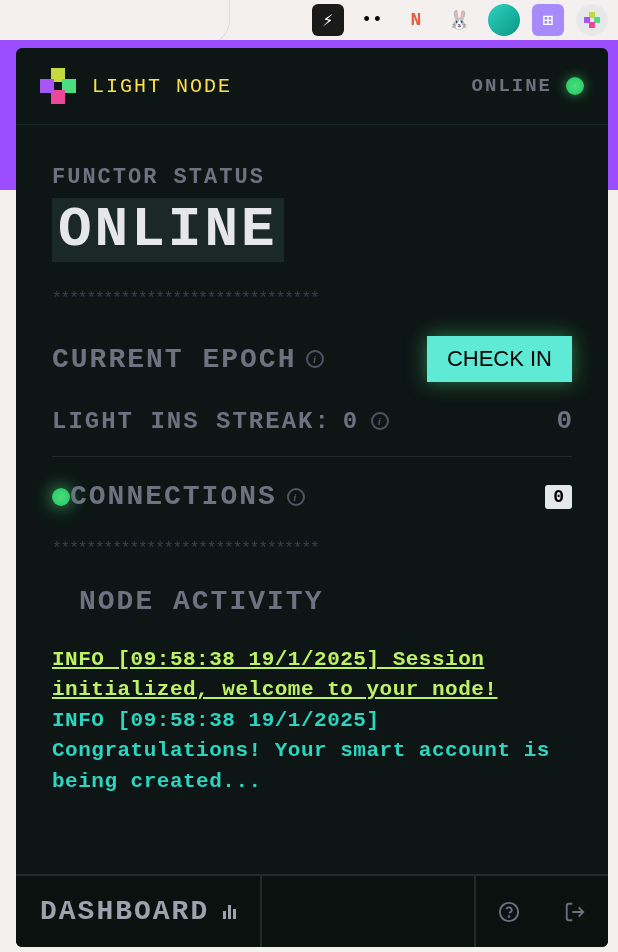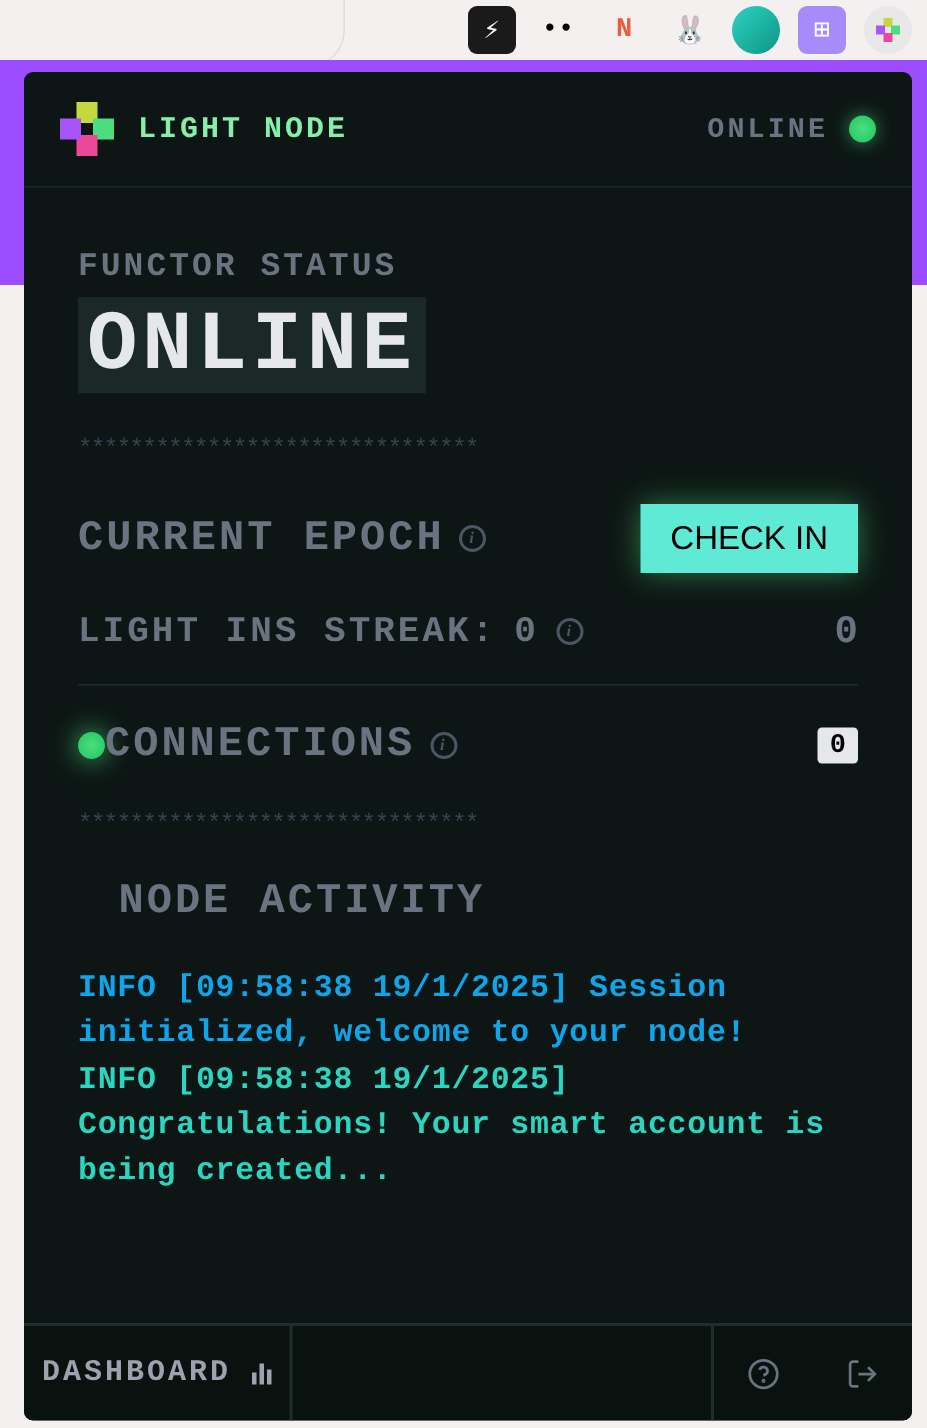--- a/index.html
+++ b/index.html
@@ -71,21 +71,21 @@
       padding: 20px 24px;
       border-bottom: 1px solid #1a2826;
     }
     .header-left { display: flex; align-items: center; gap: 16px; }
     .logo-squares { position: relative; width: 36px; height: 36px; }
     .logo-sq { position: absolute; width: 14px; height: 14px; }
     .logo-sq.yellow { background: #c5d93f; top: 0; left: 11px; }
     .logo-sq.green { background: #4ade80; top: 11px; left: 22px; }
     .logo-sq.pink { background: #ec4899; top: 22px; left: 11px; }
     .logo-sq.purple { background: #a855f7; top: 11px; left: 0; }
-    .header-title { color: #86efac; font-size: 20px; letter-spacing: 2px; font-weight: bold; }
+    .header-title { color: #fde047; font-size: 20px; letter-spacing: 2px; font-weight: normal; }
     .header-right { display: flex; align-items: center; gap: 14px; }
     .status-text { color: #6b7280; font-size: 19px; letter-spacing: 2px; font-weight: bold; }
     .status-dot {
       width: 18px; height: 18px; border-radius: 50%;
       background: radial-gradient(circle, #4ade80 0%, #22c55e 100%);
       box-shadow: 0 0 12px rgba(74, 222, 128, 0.6);
     }
     .panel-body { flex: 1; padding: 40px 36px 20px; overflow-y: auto; }
     .section-label { color: #6b7280; font-size: 22px; letter-spacing: 2px; margin-bottom: 8px; font-weight: bold; }
     .big-status { color: #e5e7eb; font-size: 56px; font-weight: bold; letter-spacing: 3px; background: #1a2826; display: inline-block; padding: 0 6px; }
@@ -111,30 +111,30 @@
     .connections-left { display: flex; align-items: center; }
     .conn-dot {
       width: 18px; height: 18px; border-radius: 50%;
       background: radial-gradient(circle, #4ade80 0%, #22c55e 100%);
       box-shadow: 0 0 18px rgba(74, 222, 128, 0.9);
     }
     .conn-label { color: #6b7280; font-size: 28px; letter-spacing: 2px; font-weight: bold; display: flex; align-items: center; gap: 10px; }
     .conn-badge { background: #e5e7eb; color: #000; padding: 2px 8px; font-size: 18px; border-radius: 3px; font-weight: bold; }
     .activity-label { color: #6b7280; font-size: 28px; letter-spacing: 2px; font-weight: bold; margin-bottom: 28px; margin-top: 10px; margin-left: 27px; }
     .log-entry { font-size: 21px; font-weight: bold; line-height: 1.45; letter-spacing: 0.5px; font-family: 'Courier New', monospace; }
-    .log-cyan { color: #0ea5e9; }
+    .log-cyan { color: #bef264; text-decoration: underline; }
     .log-teal { color: #2dd4bf; }
     .log-dark-teal { color: #0d9488; }
     .panel-footer {
       display: flex; border-top: 2px solid #1f2e2b;
       background: #0a1210;
     }
     .footer-dashboard {
       display: flex; align-items: center; gap: 14px;
-      padding: 20px 12px; color: #9ca3af; font-size: 20px;
+      padding: 20px 24px; color: #9ca3af; font-size: 28px;
       letter-spacing: 2px; font-weight: bold; border-right: 2px solid #1f2e2b;
       cursor: pointer;
     }
     .footer-spacer { flex: 1; border-right: 2px solid #1f2e2b; }
     .footer-icon-btn {
       padding: 20px 22px; color: #6b7280; font-size: 22px;
       cursor: pointer; display: flex; align-items: center;
     }
     .footer-icon-btn:first-of-type { border-right: 2px solid #1f2e2b; }
     .chart-icon { display: inline-flex; gap: 2px; align-items: flex-end; }

